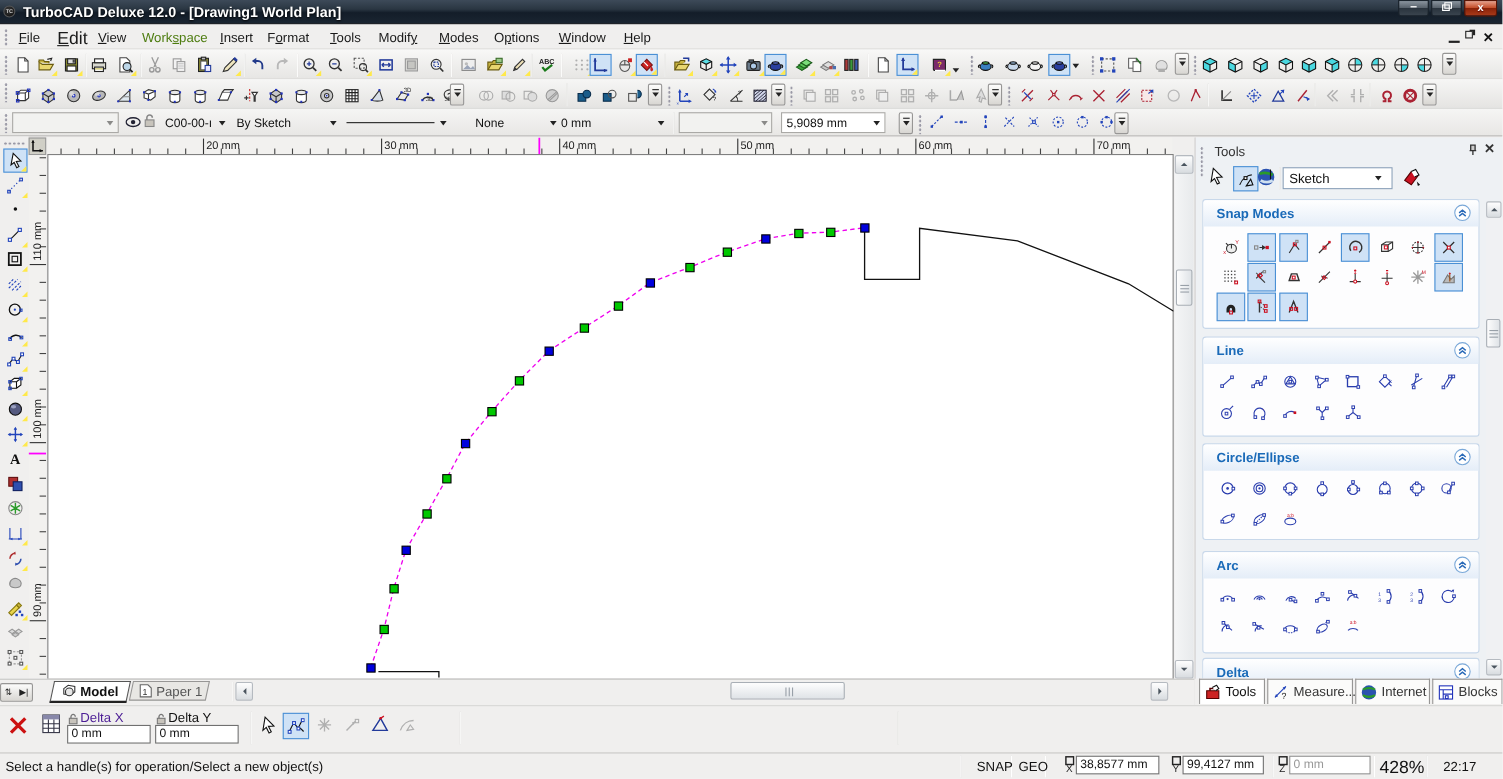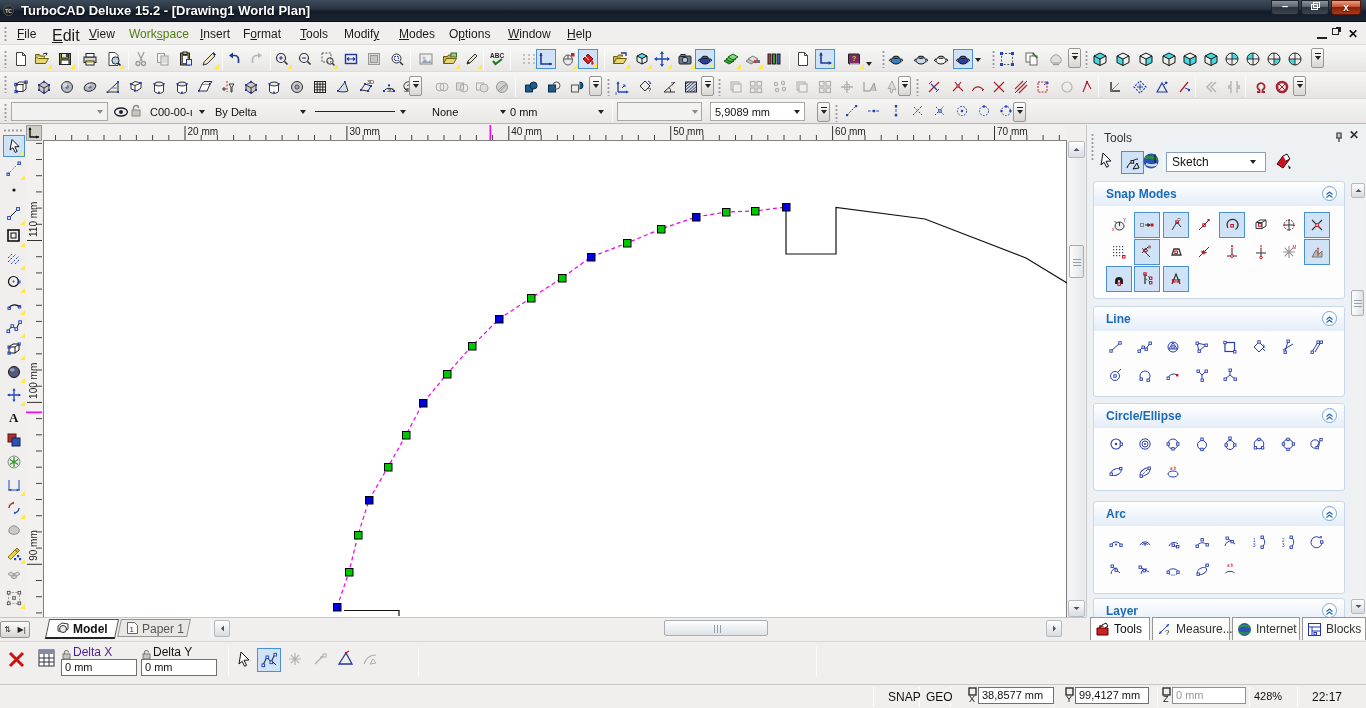--- a/index.html
+++ b/index.html
@@ -12,21 +12,21 @@
 .hgrip{position:absolute;height:3px;background-image:radial-gradient(circle,#9a99a6 1px,transparent 1.2px);background-size:4px 3px}
 .selbox{border:1px solid #4a90d5;background:#cfe2f6}
 .combo{position:absolute;height:19px;font-size:11px;color:#111;display:flex;align-items:center}
 .darr{width:0;height:0;border-left:3.5px solid transparent;border-right:3.5px solid transparent;border-top:4px solid #222;position:absolute}
 .tbtn{position:absolute;width:13px;background:linear-gradient(#fdfdfc,#d8d6d2);border:1px solid #979695;border-radius:2px}
 .tbtn:before{content:"";position:absolute;left:3px;top:40%;border-left:3px solid transparent;border-right:3px solid transparent;border-top:4px solid #222}
 .tbtn:after{content:"";position:absolute;left:3px;top:20%;width:6px;border-top:1px solid #222}
 </style></head><body>
 <div class="abs" style="left:0;top:0;width:1366px;height:22px;background:linear-gradient(#3d4a59 0%,#2a3642 40%,#131d29 55%,#1a2531 100%);border-bottom:1px solid #0a0f16">
 <div class="abs" style="left:3px;top:5px;width:11px;height:11px;border-radius:6px;background:radial-gradient(circle at 40% 35%,#3a3a3a,#0a0a0a);border:1px solid #555;color:#ccc;font-size:5px;font-weight:bold;display:flex;align-items:center;justify-content:center">TC</div>
-<div class="abs" style="left:21px;top:3px;font-size:13px;font-weight:bold;color:#fff;text-shadow:0 1px 2px #000">TurboCAD Deluxe 15.2 - [Drawing1 World Plan]</div>
+<div class="abs" style="left:21px;top:3px;font-size:13px;font-weight:bold;color:#fff;text-shadow:0 1px 2px #000">TurboCAD Deluxe 12.0 - [Drawing1 World Plan]</div>
 <div class="abs" style="left:1271px;top:0;width:28px;height:15px;background:linear-gradient(#8a949e 0%,#5a646e 45%,#2a343e 50%,#3a444e 100%);border:1px solid #1a232c;border-radius:0 0 3px 3px;color:#fff;text-align:center;font-size:11px;font-weight:bold;line-height:11px">–</div>
 <div class="abs" style="left:1301px;top:0;width:28px;height:15px;background:linear-gradient(#8a949e 0%,#5a646e 45%,#2a343e 50%,#3a444e 100%);border:1px solid #1a232c;border-radius:0 0 3px 3px">
       <div class="abs" style="left:9px;top:3px;width:7px;height:6px;border:1px solid #fff;background:rgba(255,255,255,.15)"></div>
       <div class="abs" style="left:11px;top:1px;width:7px;height:6px;border:1px solid #fff"></div>
     </div>
 <div class="abs" style="left:1331px;top:0;width:30px;height:15px;background:linear-gradient(#e8a08a 0%,#c4512e 45%,#8a2208 50%,#a83a1a 100%);border:1px solid #5a1505;border-radius:0 0 3px 3px;color:#fff;text-align:center;font-size:10px;font-weight:bold;line-height:14px;text-shadow:0 1px 1px #500">x</div>
 </div>
 <div class="abs" style="left:0;top:23px;width:1366px;height:22px;background:#f0efee;border-bottom:1px solid #dcdbd9">
 <div class="grip" style="left:4px;top:3px;height:16px"></div>
     <div class="abs" style="left:17px;top:4px;font-size:12px;color:#1a1a1a"><u>F</u>ile</div>
@@ -882,21 +882,21 @@
     <div class="abs" style="left:114px;top:5px;width:14px;height:12px"><svg width="14" height="12" viewBox="0 0 14 12" style="">
         <ellipse cx="7" cy="6" rx="6.4" ry="4" fill="none" stroke="#223" stroke-width="1.3"></ellipse>
         <circle cx="7" cy="6" r="2" fill="#223"></circle>
       </svg></div>
     <div class="abs" style="left:131px;top:4px;width:10px;height:13px"><svg width="10" height="13" viewBox="0 0 10 13" style="">
         <rect x="1" y="6" width="8" height="6" fill="#c8c4bc" stroke="#888"></rect>
         <path d="M2.5 6V4a2.5 2.5 0 0 1 5 0" fill="none" stroke="#888" stroke-width="1.4"></path>
       </svg></div>
     <div class="combo" style="left:150px;top:3px">C00-00-ı</div>
     <div class="darr" style="left:199px;top:11px"></div>
-    <div class="combo" style="left:215px;top:3px">By Delta</div>
+    <div class="combo" style="left:215px;top:3px">By Sketch</div>
     <div class="darr" style="left:300px;top:11px"></div>
     <div class="abs" style="left:315px;top:12px;width:80px;height:1px;background:#222"></div>
     <div class="darr" style="left:400px;top:11px"></div>
     <div class="combo" style="left:432px;top:3px">None</div>
     <div class="darr" style="left:500px;top:11px"></div>
     <div class="combo" style="left:510px;top:3px">0 mm</div>
     <div class="darr" style="left:598px;top:11px"></div>
     <div class="vsep" style="left:612px;top:3px;height:20px"></div>
     <div class="abs" style="left:617px;top:3px;width:85px;height:19px;background:#f2f2f0;border:1px solid #aaa9a6"></div>
     <div class="darr" style="left:692px;top:11px;border-top-color:#8a8a88"></div>
@@ -1761,21 +1761,21 @@
       </div>
       <div class="cell" style="left:124px;top:56px;width:24px;height:24px">
         <svg class="i" viewBox="0 0 16 16">
           <path d="M3.5 11a5 3 0 0 1 9 0" fill="none" stroke="#2a3dae"></path>
           <text x="5" y="5" font-size="4.5" fill="#cc1122" font-family="Liberation Sans">a:b</text>
         </svg>
       </div>
     </div>
     <div class="abs" style="left:6px;top:473px;width:252px;height:44px;background:#fdfdfe;border:1px solid #c8d8ea;border-radius:3px">
       <div style="position:absolute;left:0;top:0;width:100%;height:24px;background:linear-gradient(#fff,#e4edf8);border-radius:3px 3px 0 0"></div>
-      <div class="abs" style="left:12px;top:5px;font-size:12px;font-weight:bold;color:#1a6ab8">Layer</div>
+      <div class="abs" style="left:12px;top:5px;font-size:12px;font-weight:bold;color:#1a6ab8">Delta</div>
       <div class="abs" style="left:228px;top:4px;width:15px;height:15px;border:1px solid #7aa8d8;border-radius:8px;background:#fff"><svg width="13" height="13" viewBox="0 0 13 13" style="">
           <path d="M3.5 6.5L6.5 4l3 2.5M3.5 9.5L6.5 7l3 2.5" fill="none" stroke="#2a6ab8" stroke-width="1.3"></path>
         </svg></div>
     </div>
     <div class="abs" style="left:264px;top:58px;width:14px;height:431px;background:#f0f1f3">
 <div class="abs" style="left:0;top:0;width:14px;height:15px;background:linear-gradient(#fefefe,#d8dce0);border:1px solid #b5bac0;border-radius:2px;display:flex;align-items:center;justify-content:center">
         <svg width="9" height="9" viewBox="0 0 9 9" style="transform:rotate(180deg)">
           <path d="M1.5 3l3 3 3-3z" fill="#4a545e"></path>
         </svg>
       </div>
@@ -1905,20 +1905,21 @@
         <circle cx="9" cy="3" r="1.2" fill="#cc1122"></circle>
       </svg></div>
     <div class="abs" style="left:362px;top:9px;width:16px;height:16px"><svg width="16" height="16" viewBox="0 0 16 16" style="">
         <path d="M2 13c2-6 7-9 12-9" fill="none" stroke="#b0b0b0" stroke-width="1.2"></path>
         <path d="M8 13l3-5 3 4z" fill="none" stroke="#b0b0b0"></path>
       </svg></div>
     <div class="vsep" style="left:418px;top:5px;height:30px"></div>
     <div class="vsep" style="left:816px;top:5px;height:30px"></div>
   </div>
 <div class="abs" style="left:0;top:684px;width:1366px;height:24px;background:#f0efee;border-top:1px solid #c8c7c5">
+    <div class="abs" style="left:5px;top:5px;font-size:12px;color:#111">Select a handle(s) for operation/Select a new object(s)</div>
     <div class="abs" style="left:873px;top:2px;width:1px;height:20px;background:#d0cfcd;border-right:1px solid #fff"></div>
     <div class="abs" style="left:919px;top:2px;width:1px;height:20px;background:#d0cfcd;border-right:1px solid #fff"></div>
     <div class="abs" style="left:950px;top:2px;width:1px;height:20px;background:#d0cfcd;border-right:1px solid #fff"></div>
     <div class="abs" style="left:1053px;top:2px;width:1px;height:20px;background:#d0cfcd;border-right:1px solid #fff"></div>
     <div class="abs" style="left:1157px;top:2px;width:1px;height:20px;background:#d0cfcd;border-right:1px solid #fff"></div>
     <div class="abs" style="left:1249px;top:2px;width:1px;height:20px;background:#d0cfcd;border-right:1px solid #fff"></div>
     <div class="abs" style="left:1297px;top:2px;width:1px;height:20px;background:#d0cfcd;border-right:1px solid #fff"></div>
     <div class="abs" style="left:888px;top:5px;font-size:12px;color:#111">SNAP</div>
     <div class="abs" style="left:926px;top:5px;font-size:12px;color:#111">GEO</div>
     <div class="abs" style="left:967px;top:2px"><svg width="10" height="16" viewBox="0 0 10 16" style="">
@@ -1929,14 +1930,14 @@
     <div class="abs" style="left:1064px;top:2px"><svg width="10" height="16" viewBox="0 0 10 16" style="">
         <rect x="2" y="1" width="7" height="7" fill="none" stroke="#222" stroke-width="1.3"></rect>
         <text x="2" y="15" font-size="9" fill="#222" font-family="Liberation Sans">Y</text>
       </svg></div>
     <div class="abs" style="left:1075px;top:2px;width:74px;height:17px;background:#fff;border:1px solid #707070;font-size:11px;color:#111;padding:1px 3px">99,4127 mm</div>
     <div class="abs" style="left:1161px;top:2px"><svg width="10" height="16" viewBox="0 0 10 16" style="">
         <rect x="2" y="1" width="7" height="7" fill="none" stroke="#222" stroke-width="1.3"></rect>
         <text x="2" y="15" font-size="9" fill="#222" font-family="Liberation Sans">Z</text>
       </svg></div>
     <div class="abs" style="left:1172px;top:2px;width:74px;height:17px;background:#fff;border:1px solid #909090;font-size:11px;color:#999;padding:1px 3px">0 mm</div>
-    <div class="abs" style="left:1254px;top:5px;font-size:11px;color:#111">428%</div>
+    <div class="abs" style="left:1254px;top:5px;font-size:16px;color:#111">428%</div>
     <div class="abs" style="left:1312px;top:5px;font-size:12px;color:#111">22:17</div>
   </div>
 </body></html>

